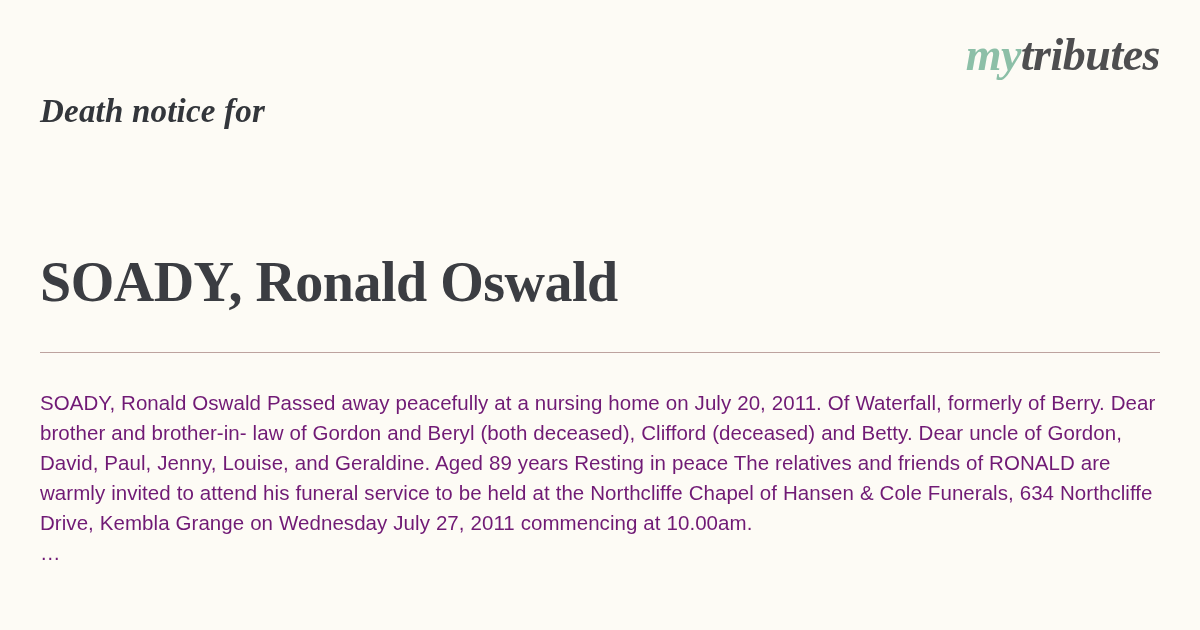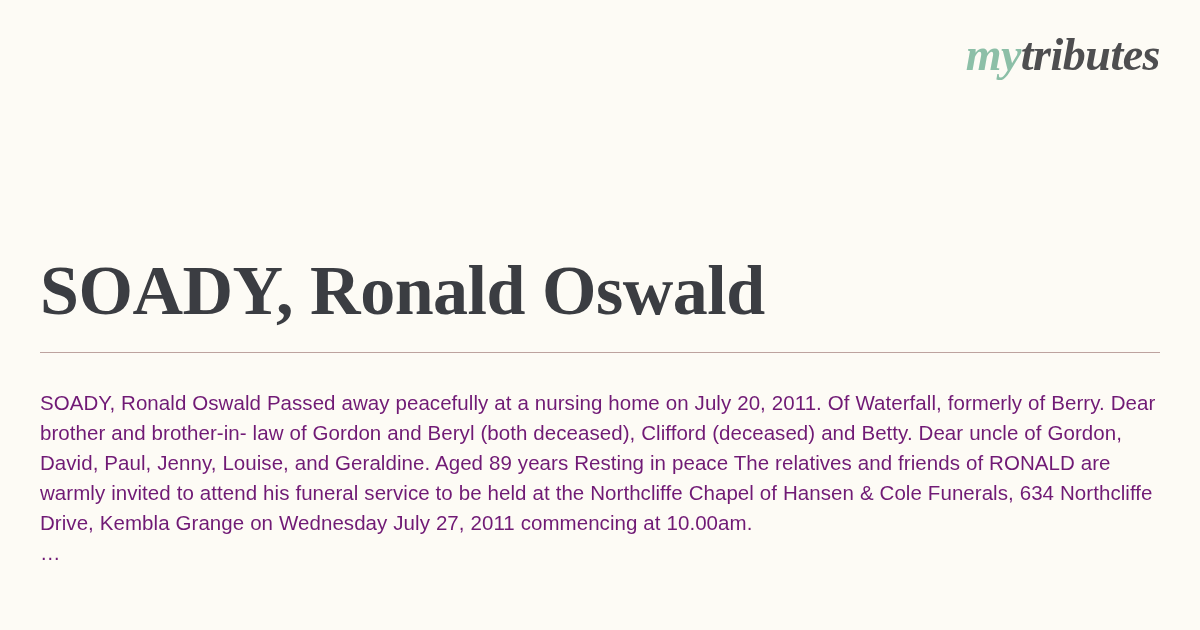--- a/index.html
+++ b/index.html
@@ -54,21 +54,21 @@
   }
 
   
   .headline {
     position: absolute;
     left: 40px;
     top: 202px;
     width: 1120px;
     font-family: "Liberation Serif", "DejaVu Serif", serif;
     font-weight: bold;
-    font-size: 70px;
+    font-size: 56px;
     line-height: 84px;
     color: #3b3d42;
     letter-spacing: -0.5px;
     white-space: nowrap;
     overflow: hidden;
   }
 
   
   .divider {
     position: absolute;
@@ -99,20 +99,21 @@
 </style>
 </head>
 <body>
 
 <div class="card">
 
   <div class="brand">
     <span class="brand-my">my</span><span class="brand-tributes">tributes</span>
   </div>
 
+  <div class="eyebrow">Death notice for</div>
 
   <h1 class="headline">SOADY, Ronald Oswald</h1>
 
   <div class="divider"></div>
 
   <div class="body-copy">
     <span>SOADY, Ronald Oswald Passed away peacefully at a nursing home on July 20, 2011. Of Waterfall, formerly of Berry.  Dear brother and brother-in- law of Gordon and Beryl (both deceased), Clifford (deceased) and Betty.  Dear uncle of Gordon, David, Paul, Jenny, Louise, and Geraldine.  Aged 89 years Resting in peace The relatives and friends of RONALD are warmly invited to attend his funeral service to be held at the Northcliffe Chapel of Hansen &amp; Cole Funerals, 634 Northcliffe Drive, Kembla Grange on Wednesday July 27, 2011 commencing at 10.00am.</span>
     <span class="ellipsis">…</span>
   </div>
 

